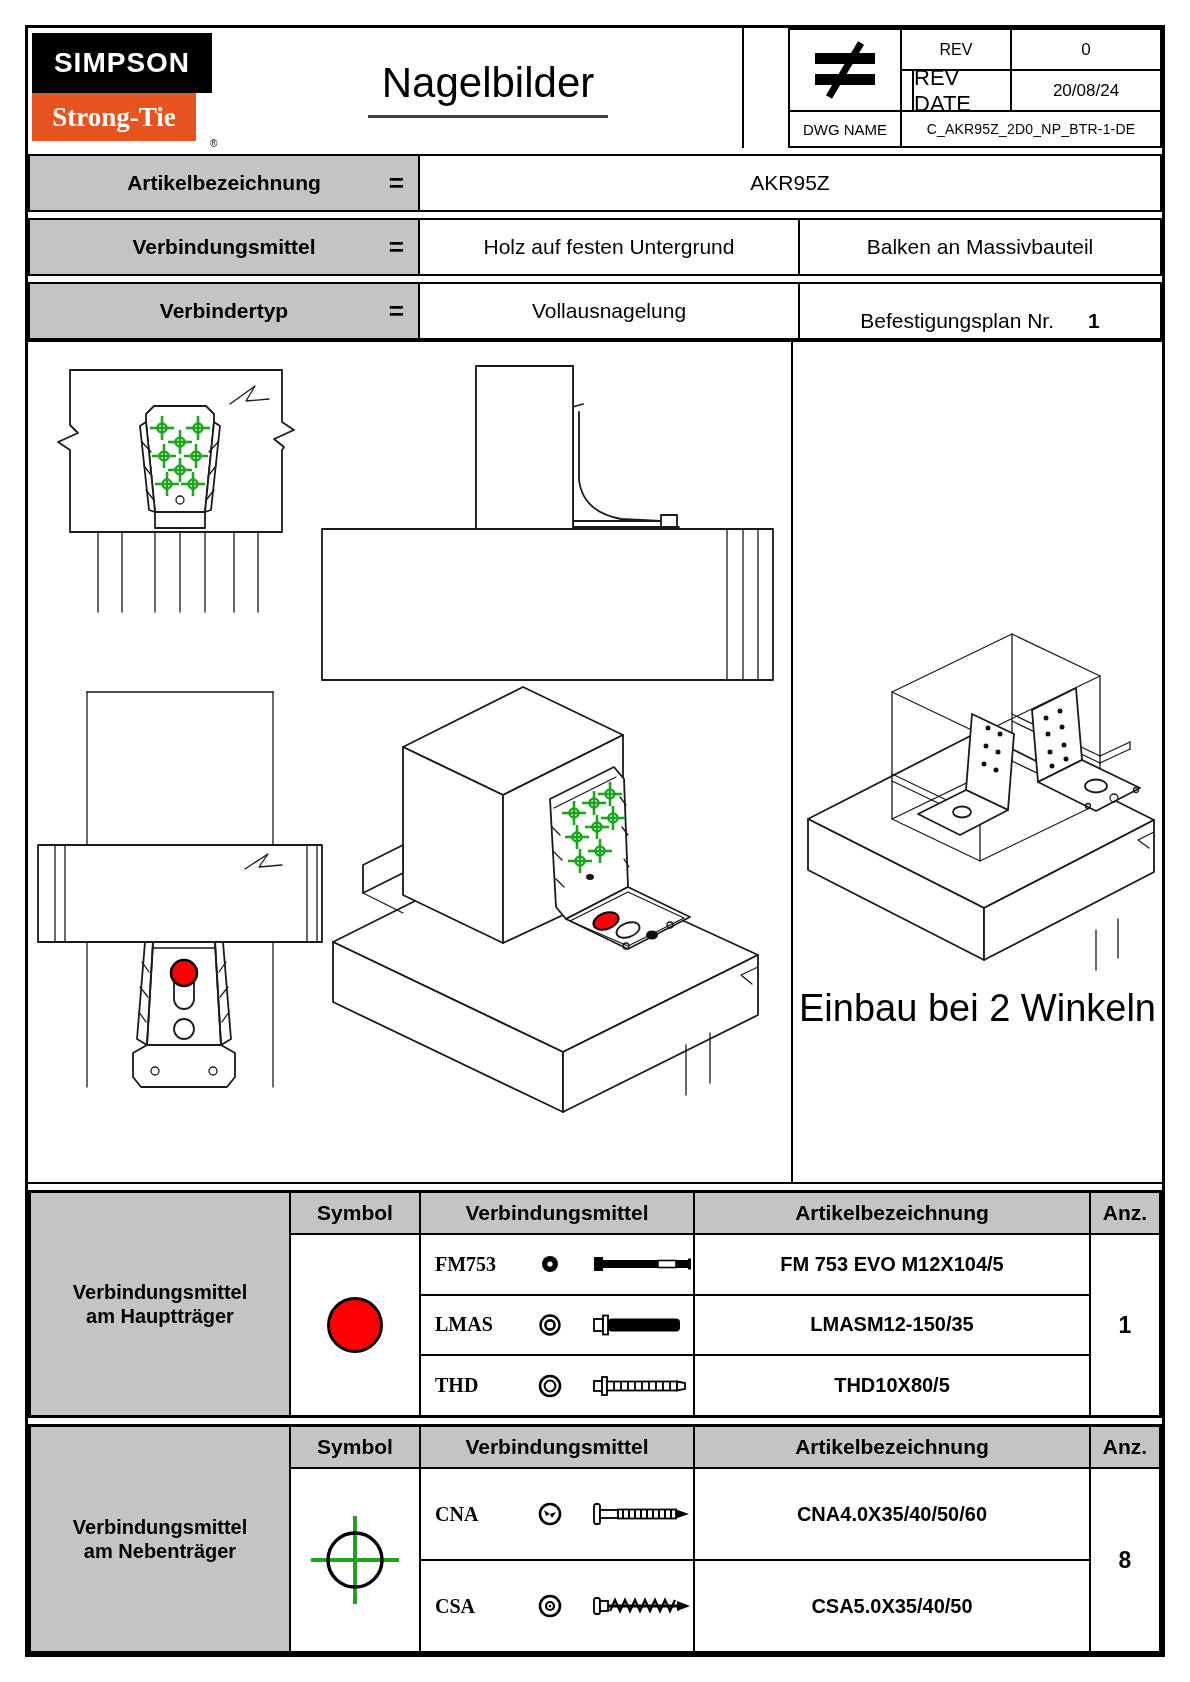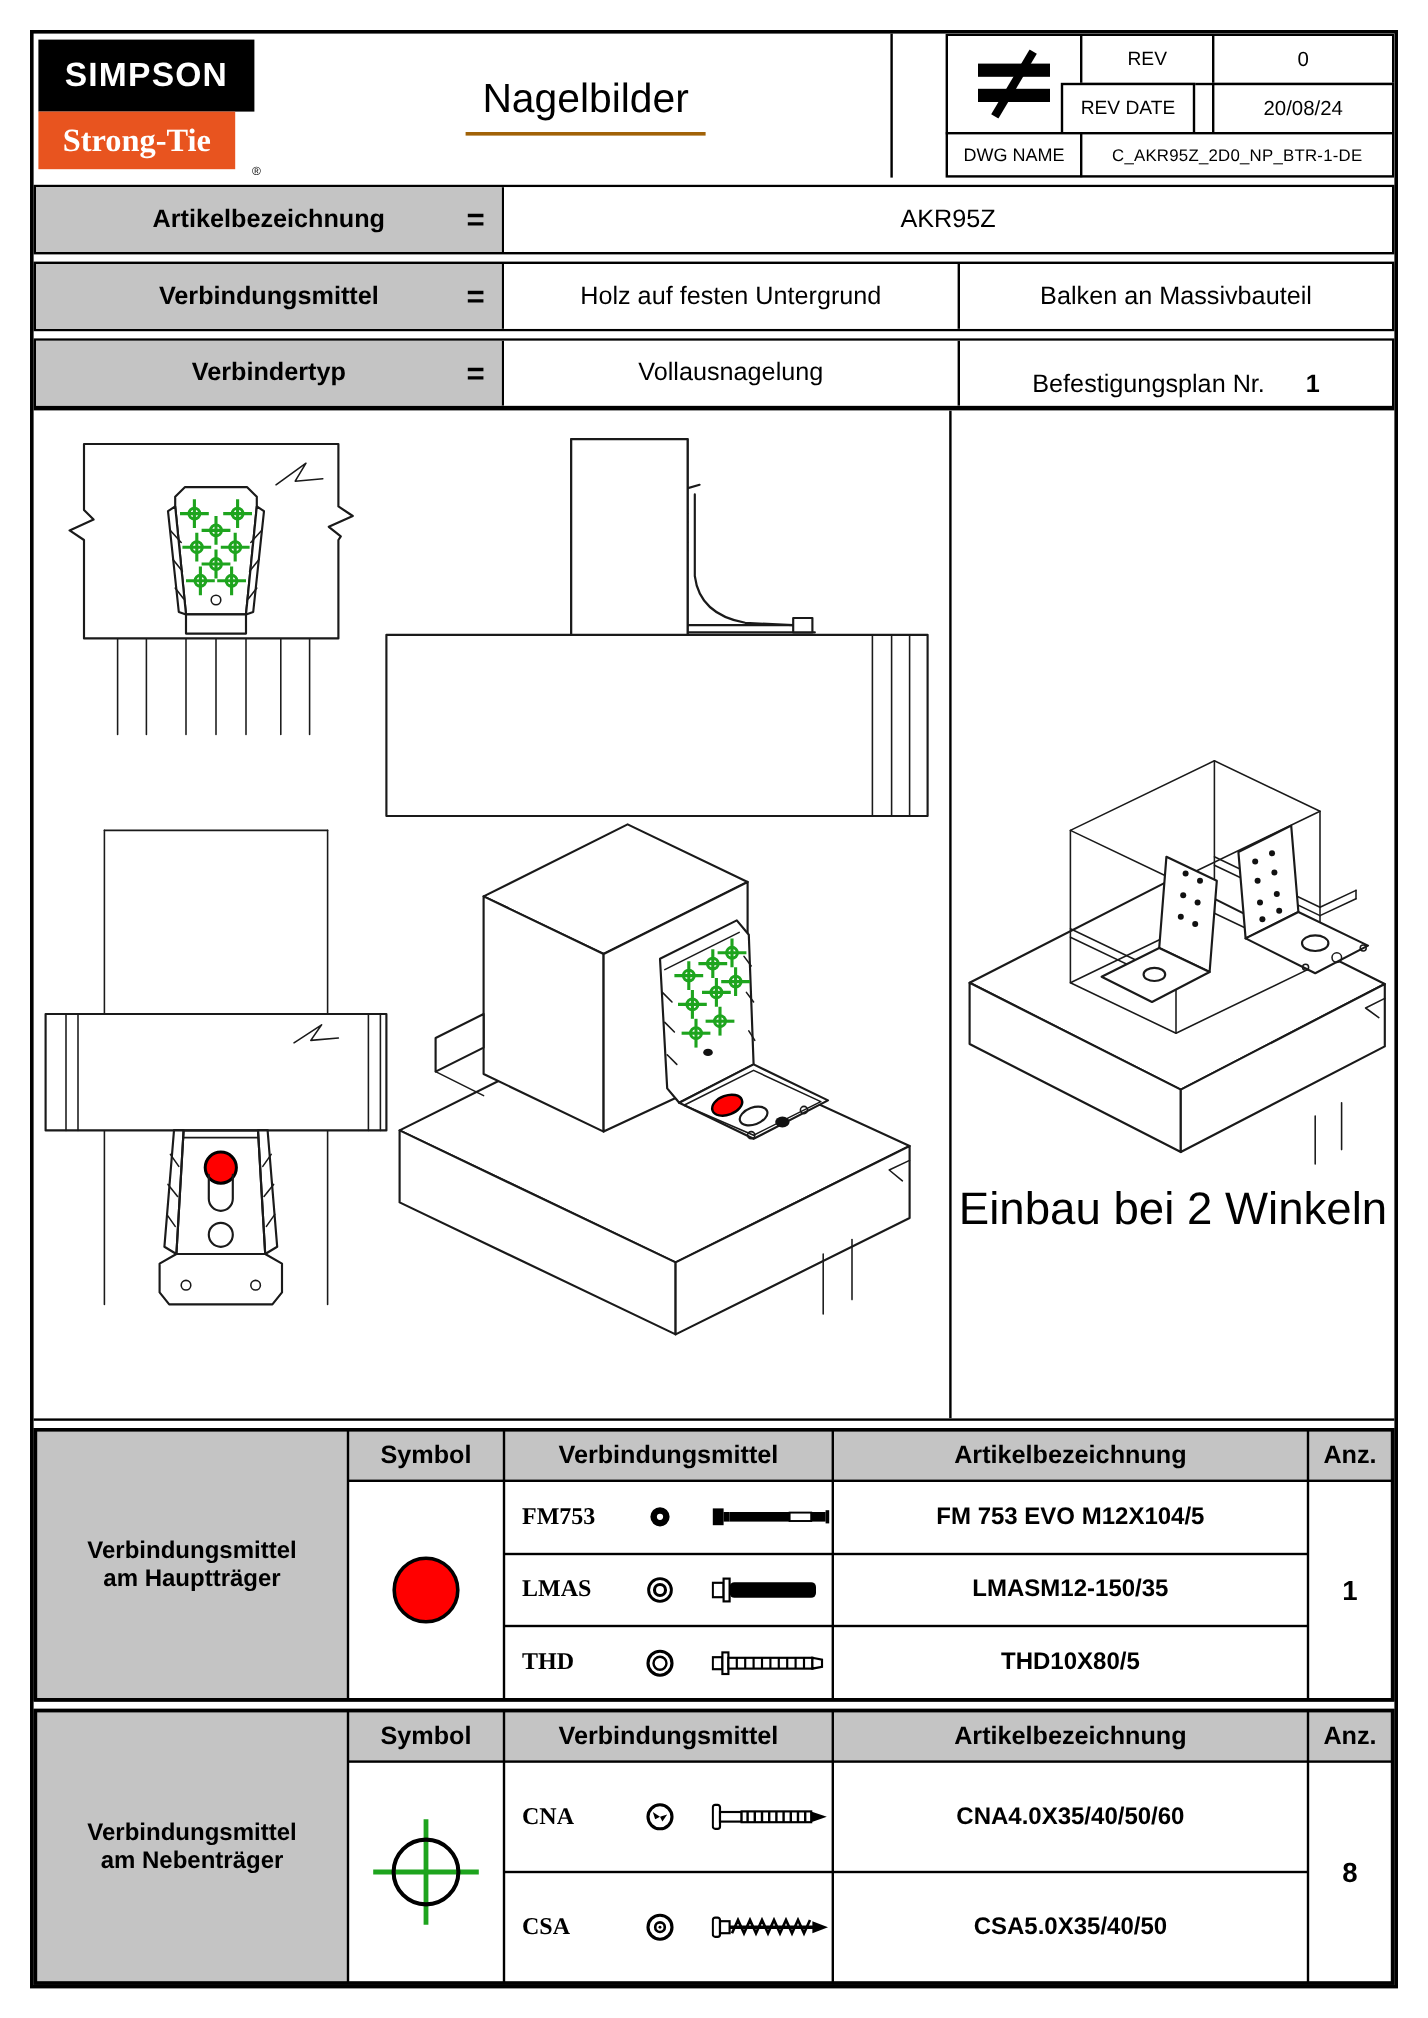--- a/index.html
+++ b/index.html
@@ -10,27 +10,27 @@
 
   
   .header{top:0;height:120px;display:grid;grid-template-columns:206px 1fr 420px;}
   .logo-cell{padding:5px 0 0 4px;position:relative;}
   .logo-top{width:180px;height:60px;background:var(--logo-black,#000);color:#fff;display:flex;align-items:center;justify-content:center;
     font-weight:bold;font-size:28px;letter-spacing:1px;}
   .logo-bot{width:164px;height:48px;background:var(--logo-orange,#E8541F);color:#fff;display:flex;align-items:center;justify-content:center;
     font-family:Liberation Serif, serif;font-weight:bold;font-size:27px;}
   .logo-reg{position:absolute;left:182px;top:110px;font-size:10px;}
   .title-cell{display:flex;align-items:center;justify-content:center;}
-  .title-cell span{font-size:34px;border-bottom:3px solid #a16207;padding:0 14px 8px;}
+  .title-cell span{font-size:42px;border-bottom:3px solid #404040;padding:0 14px 8px;}
   .revblock{position:relative;border-left:2px solid #000;}
   .rcell{position:absolute;border:2px solid #000;display:flex;align-items:center;justify-content:center;background:#fff;}
   .rc-sym{left:44px;top:0;width:114px;height:84px;}
   .rc-l1{left:156px;top:0;width:112px;height:43px;font-size:16px;}
   .rc-v1{left:266px;top:0;right:0;height:43px;font-size:17px;}
-  .rc-l2{left:140px;top:41px;width:112px;height:43px;font-size:16px;}
+  .rc-l2{left:168px;top:41px;width:112px;height:43px;font-size:22px;}
   .rc-v2{left:266px;top:41px;right:0;height:43px;font-size:17px;}
   .rc-l3{left:44px;top:82px;width:114px;height:38px;font-size:15px;}
   .rc-v3{left:156px;top:82px;right:0;height:38px;font-size:14px;letter-spacing:.2px;}
 
   
   .info-row{position:absolute;left:0;width:100%;height:58px;border:2px solid #000;display:grid;grid-template-columns:388px 380px 1fr;}
   .icell{display:flex;align-items:center;justify-content:center;font-size:21px;background:#fff;}
   .icell.lab{background:var(--cell-gray,#C4C4C4);font-weight:bold;position:relative;}
   .icell.lab .eq{position:absolute;right:14px;font-weight:bold;font-size:26px;}
   .icell + .icell{border-left:2px solid #000;}

